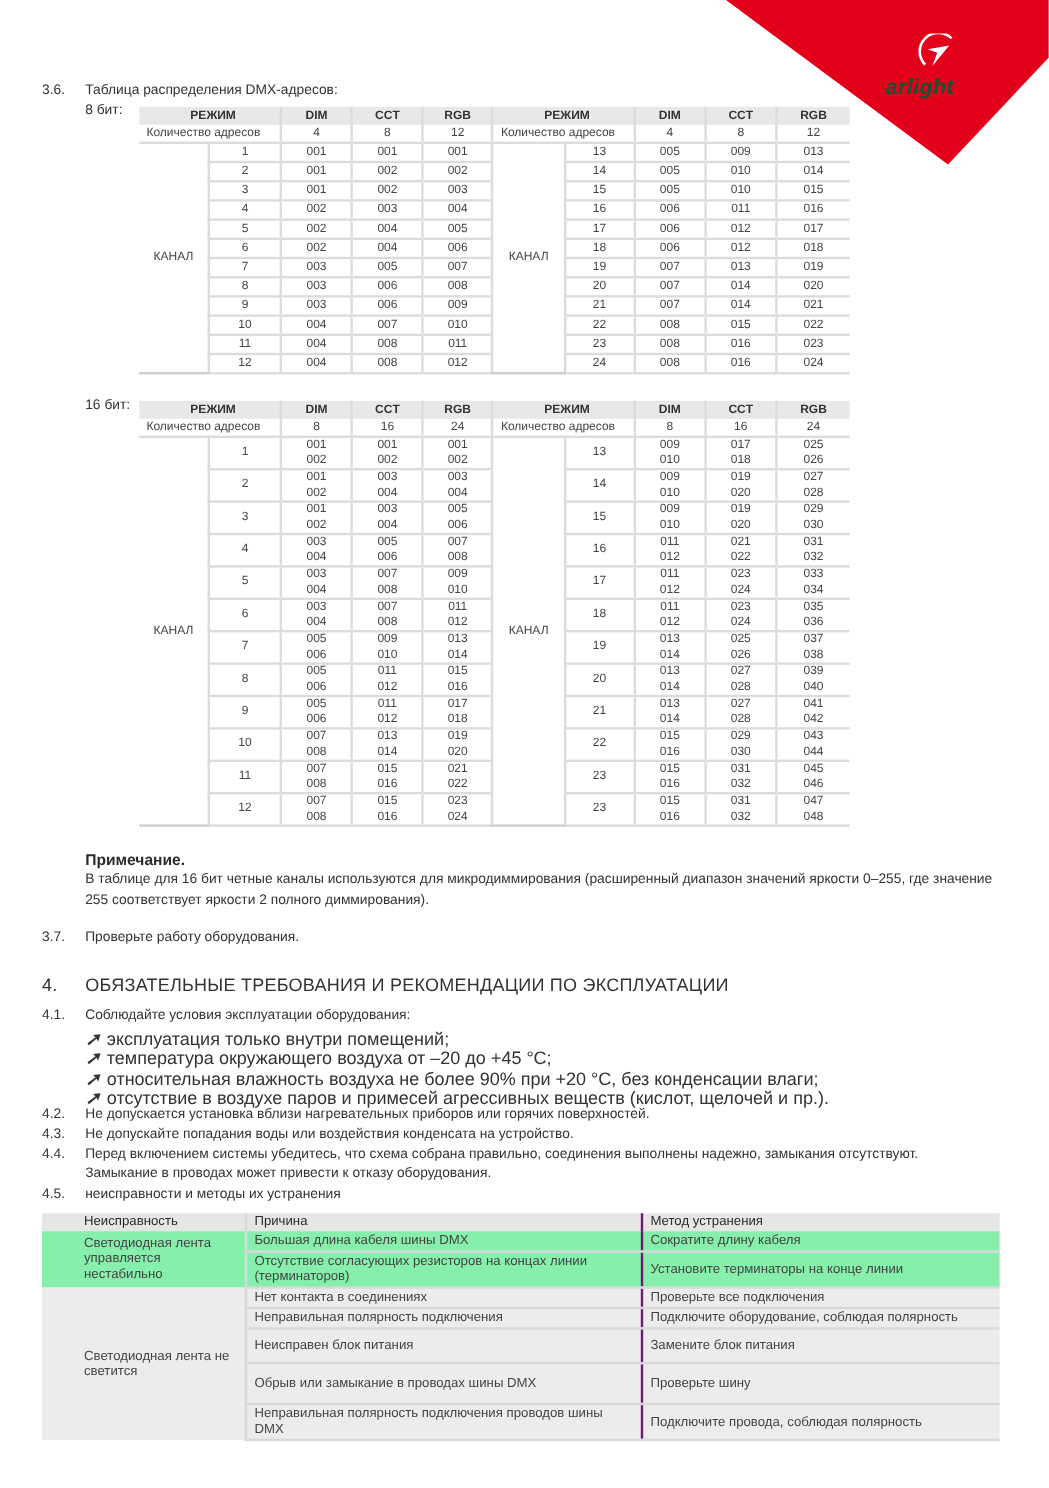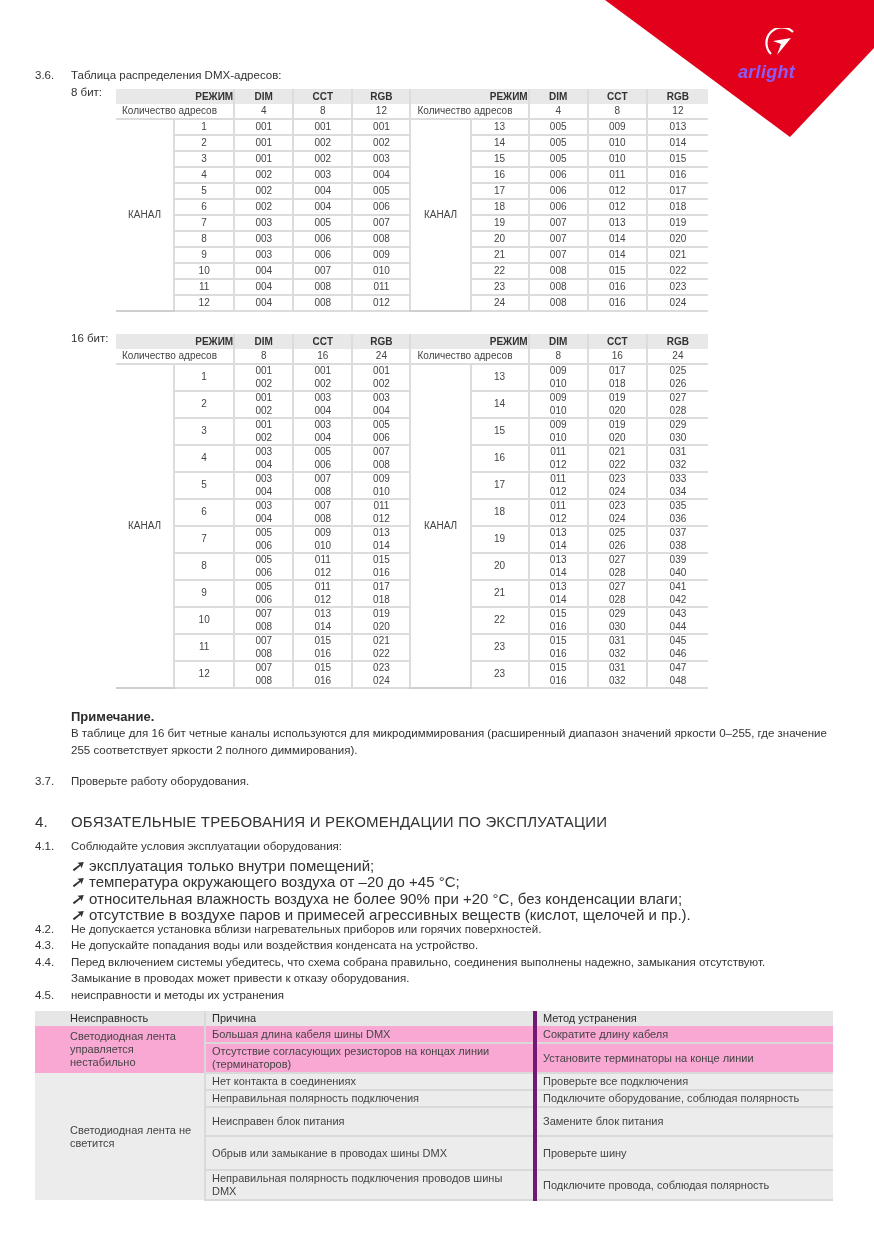--- a/index.html
+++ b/index.html
@@ -1,32 +1,32 @@
 <!DOCTYPE html>
 <html><head>
 <meta charset="utf-8">
 <style>
   * { box-sizing: border-box; margin: 0; padding: 0; }
   html, body { width: 874px; height: 1240px; background: #ffffff; overflow: hidden; }
   body { position: relative; font-family: "Liberation Sans", sans-serif; color: #2b2b2b; font-size: 11.5px; }
 
   .corner { position: absolute; top: 0; right: 0; width: 874px; height: 140px; pointer-events: none; }
-  .logo-text { position: absolute; top: 62px; left: 738px; color: #8b5cf6; font-weight: bold; font-style: italic; font-size: 18px; font-family: "Liberation Sans", sans-serif; letter-spacing: 0.3px; }
+  .logo-text { position: absolute; top: 62px; left: 738px; color: #14532d; font-weight: bold; font-style: italic; font-size: 18px; font-family: "Liberation Sans", sans-serif; letter-spacing: 0.3px; }
   .logo-mark { position: absolute; top: 28px; left: 763px; width: 40px; height: 32px; }
 
   .num { position: absolute; left: 35px; color: #333; }
   .txt { position: absolute; left: 71px; color: #333; }
 
   .sub-label { position: absolute; left: 71px; color: #333; font-size: 11.5px; }
 
   table.dmx { position: absolute; border-collapse: collapse; font-size: 10px; color: #444; }
   table.dmx td { height: 15.3px; text-align: center; padding: 0; line-height: 14px; }
   table.dmx td.bd { border-left: 2px solid #dcdcdc; }
   table.dmx tr.hdr td { background: #e8e8e8; font-weight: bold; color: #333; height: 15px; }
-  table.dmx tr.hdr td.l { text-align: right; padding-left: 6px; }
+  table.dmx tr.hdr td.l { text-align: center; padding-left: 6px; }
   table.dmx tr.cnt td { border-bottom: 2px solid #dcdcdc; }
   table.dmx tr.cnt td.l { text-align: left; padding-left: 6px; }
   table.dmx tr.row td.v { border-bottom: 2px solid #dcdcdc; }
   table.dmx tr.last td { border-bottom: 2px solid #cfcfcf; }
   table.dmx td.kan { vertical-align: middle; border-bottom: 2px solid #cfcfcf; }
   table.dmx.b16 td { height: 26.5px; line-height: 12.5px; }
   table.dmx.b16 tr.hdr td, table.dmx.b16 tr.cnt td { height: 15px; line-height: 14px; }
 
   .note-title { position: absolute; left: 71px; top: 709px; font-weight: bold; font-size: 13px; color: #2b2b2b; }
   .note-text { position: absolute; left: 71px; top: 725px; width: 760px; font-size: 11.5px; line-height: 17px; color: #333; }
@@ -34,22 +34,22 @@
   .h4 { position: absolute; top: 813px; font-size: 15px; color: #333; letter-spacing: 0.2px; }
 
   .bullet { position: absolute; left: 71px; font-size: 15px; color: #333; }
   .bullet .ic { display: inline-block; width: 12px; font-weight: bold; font-style: italic; color: #333; margin-right: 6px; }
 
   table.faults { position: absolute; left: 35px; top: 1011px; width: 798px; border-collapse: collapse; font-size: 11px; color: #444; }
   table.faults td { padding: 1px 6px; line-height: 13px; vertical-align: middle; }
   table.faults tr.fh td { background: #e6e6e6; font-weight: normal; color: #2b2b2b; height: 15px; }
   table.faults td.c1 { width: 170px; padding-left: 35px; }
   table.faults td.c2 { width: 330px; border-left: 2px solid #d9d9d9; }
-  table.faults td.c3 { border-left: 4px solid #701a75; }
-  table.faults tr.g1 td { background: #f9a8d4; }
+  table.faults td.c3 { border-left: 2px solid #701a75; }
+  table.faults tr.g1 td { background: #86efac; }
   table.faults tr.g2 td { background: #ececec; }
   table.faults tr.sep td.c2, table.faults tr.sep td.c3 { border-bottom: 2px solid #d9d9d9; margin-top: 12px; }
 </style>
 </head>
 <body>
 
 <svg class="corner" viewBox="0 0 874 140">
   <polygon points="605,0 874,0 874,48 790,137" fill="#e3001b"></polygon>
 </svg>
 <svg class="logo-mark" viewBox="0 0 40 32">

